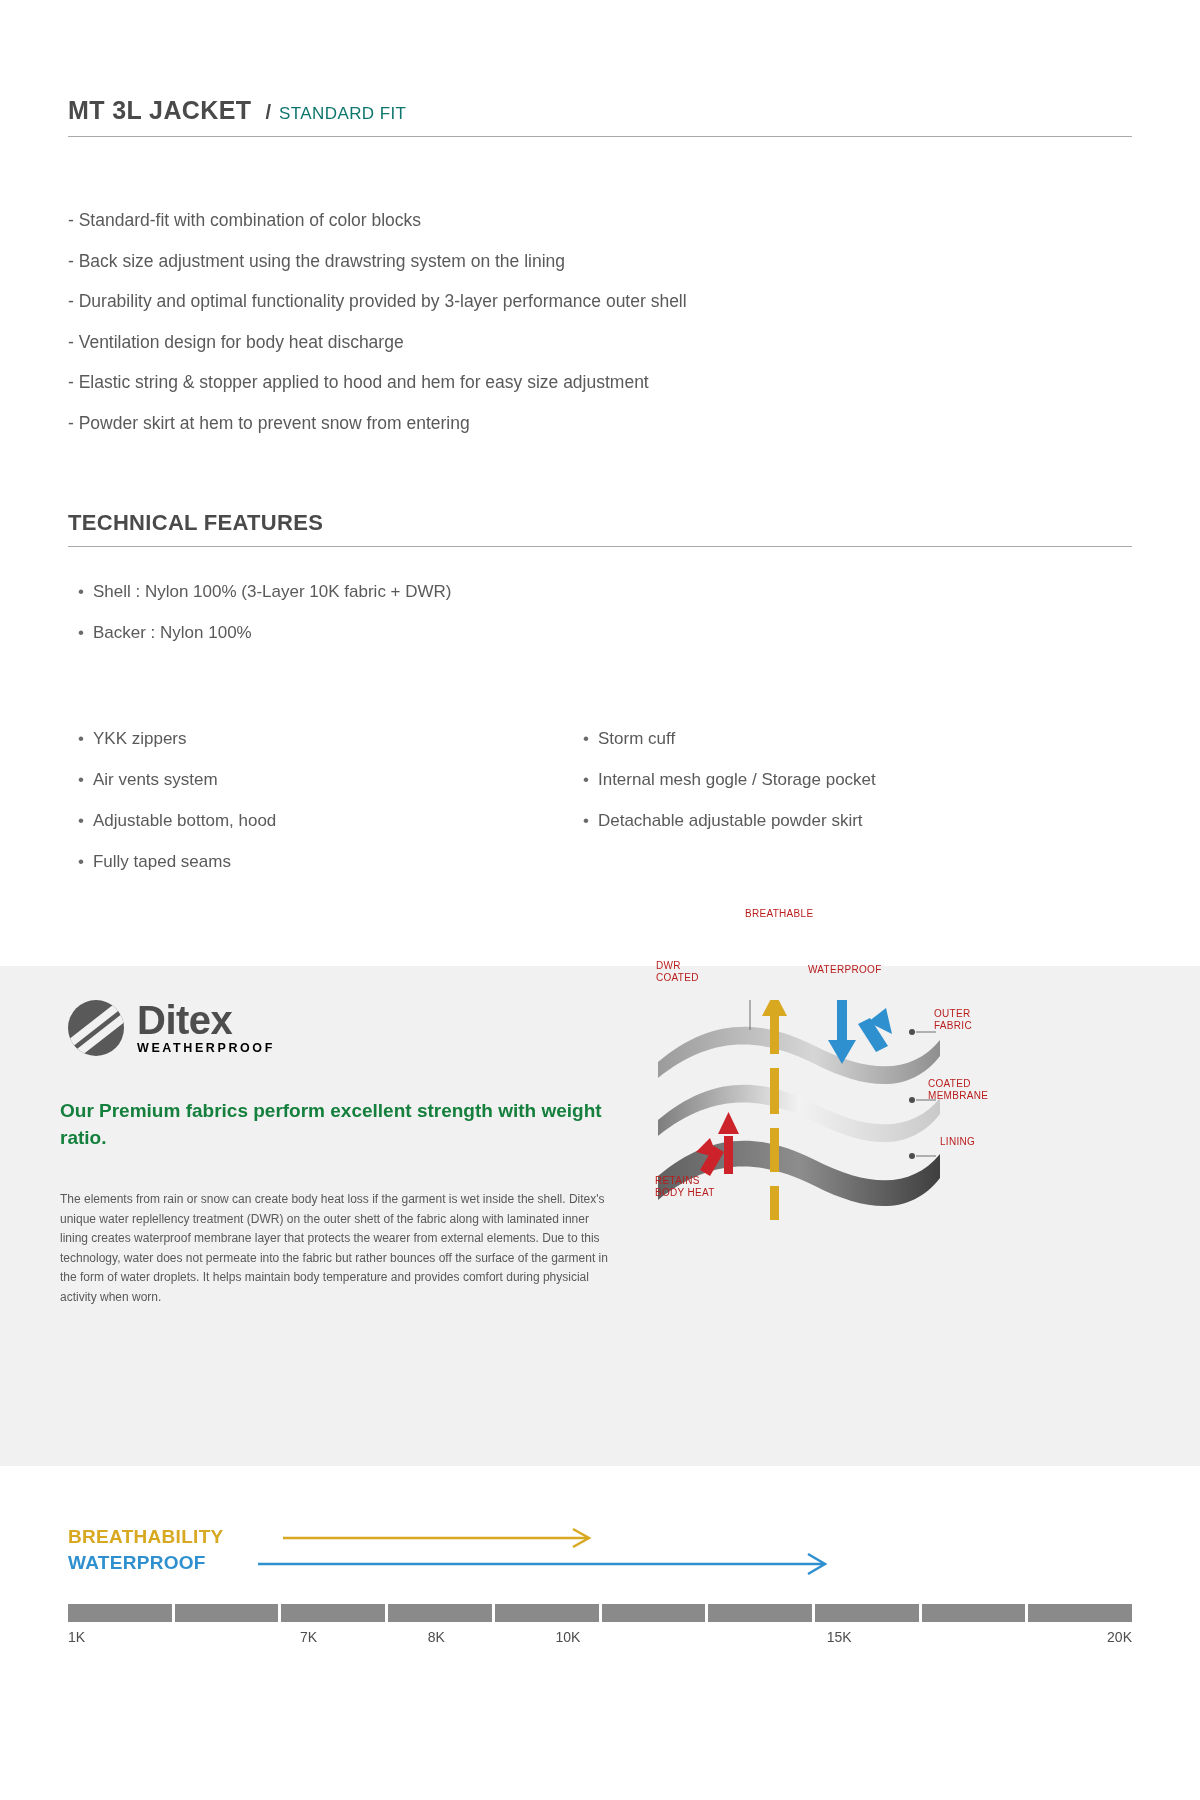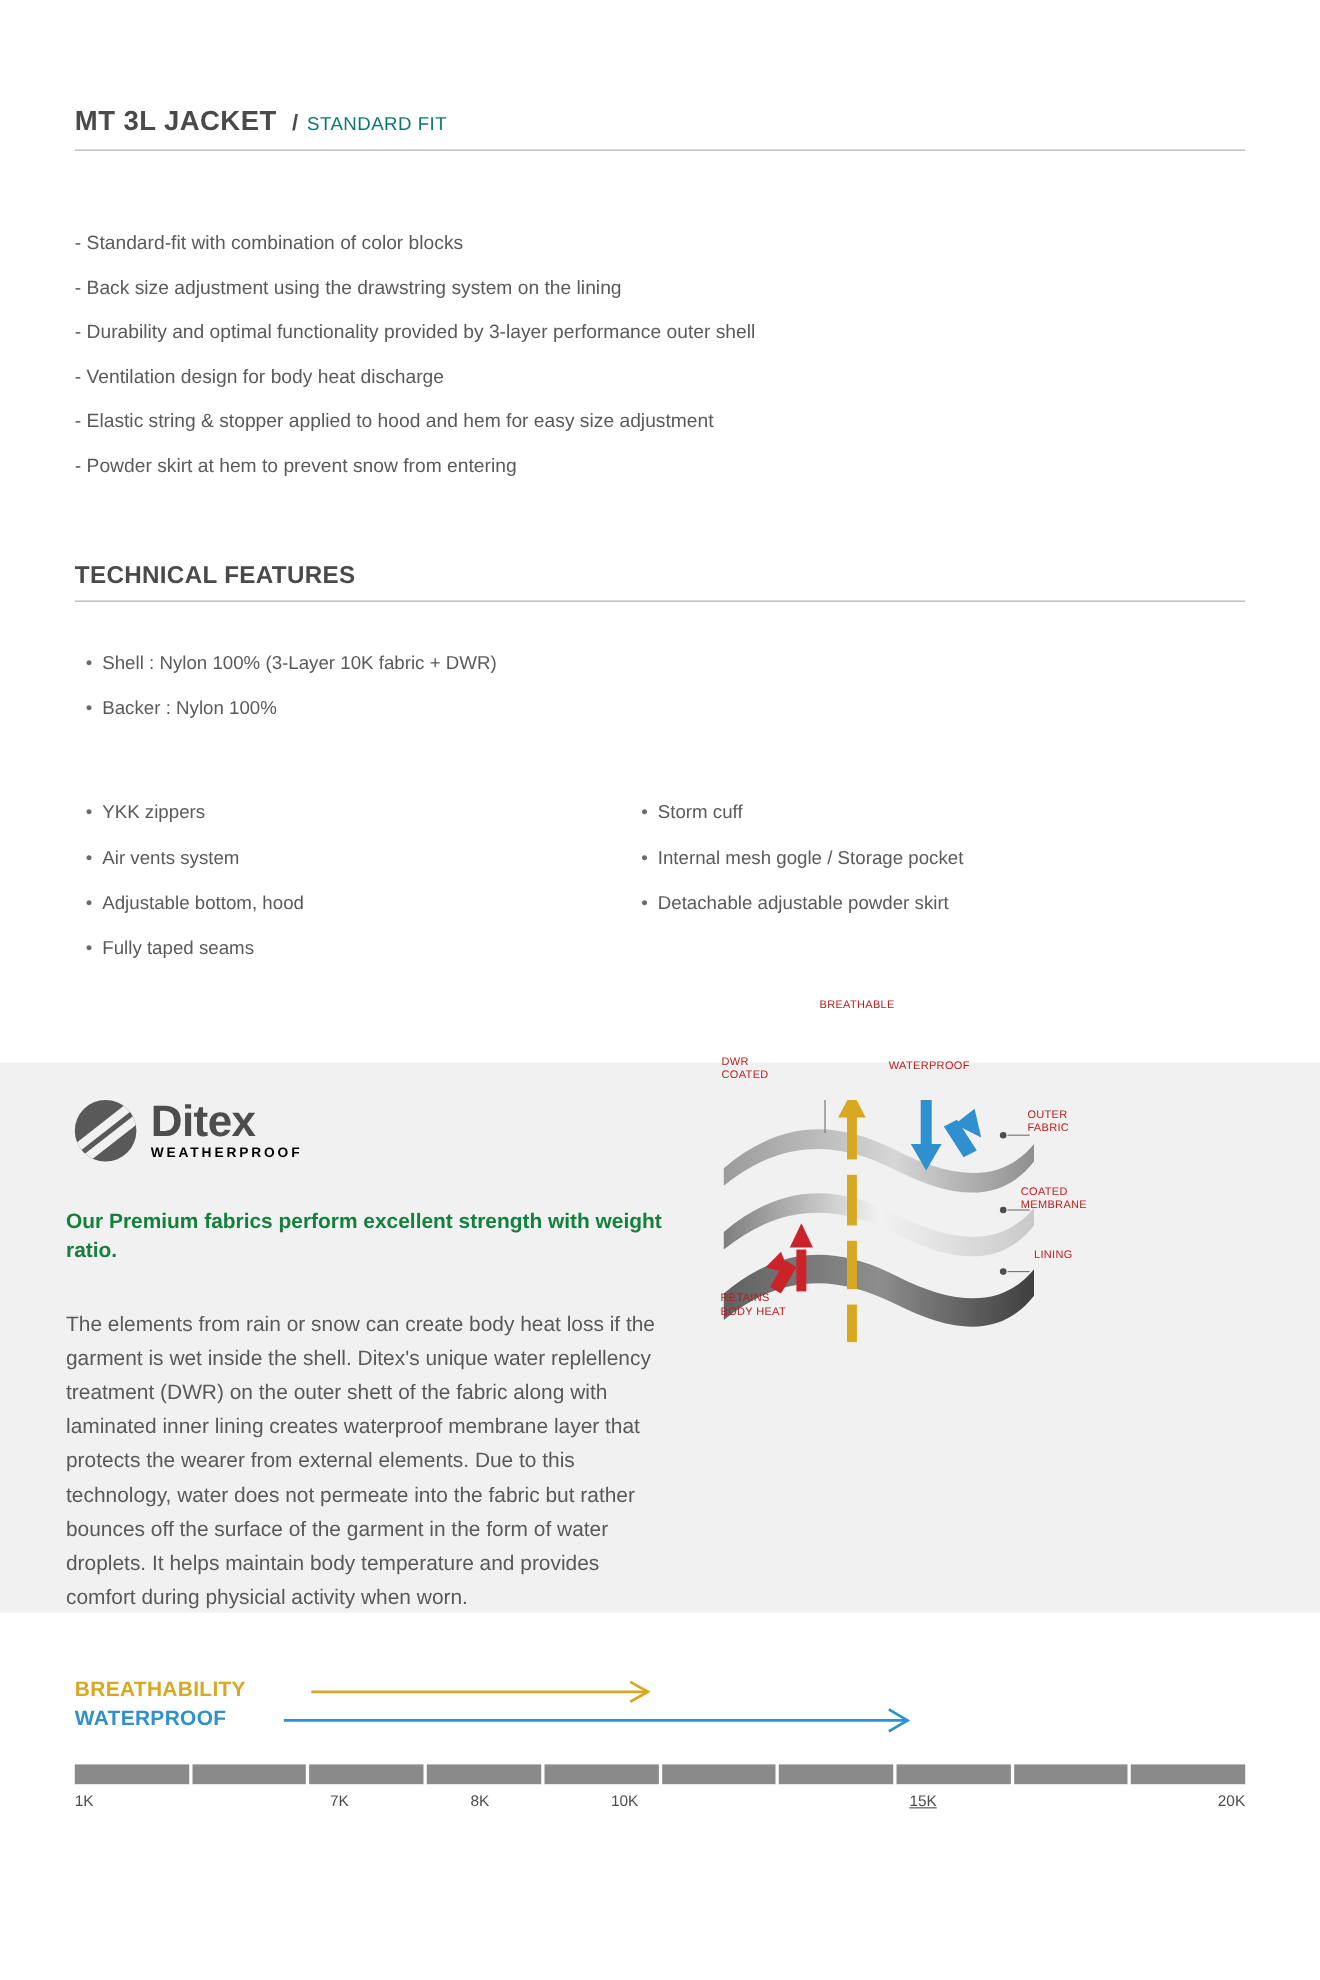--- a/index.html
+++ b/index.html
@@ -24,41 +24,41 @@
   
   .feat-list{position:absolute;left:68px;top:168px;width:1064px;margin-top:44px;}
   .feat-item{font-size:17.5px;color:#5a5a5a;line-height:1;margin-bottom:23px;white-space:nowrap;}
 
   
   .tech-wrap{position:absolute;left:68px;top:510px;width:1064px;}
   .tech-title{font-size:22px;font-weight:bold;letter-spacing:.3px;color:#4a4a4a;}
   .tech-rule{height:1px;background:#a9a9a9;margin-top:10px;}
 
   .mat-list{position:absolute;left:78px;top:583px;width:900px;}
-  .mat-item{font-size:17px;color:#5a5a5a;line-height:1;margin-bottom:24px;white-space:nowrap;margin-top:11px;}
+  .mat-item{font-size:17px;color:#5a5a5a;line-height:1;margin-bottom:24px;white-space:nowrap;}
   .mat-item .dot,.col-item .dot{display:inline-block;margin-right:9px;color:#6a6a6a;}
 
   .cols{position:absolute;left:78px;top:730px;width:1010px;display:flex;}
   .col{width:505px;}
   .col-item{font-size:17px;color:#5a5a5a;line-height:1;margin-bottom:24px;white-space:nowrap;}
 
   
   .panel{position:absolute;left:0;top:966px;width:1200px;height:500px;background:#f1f1f1;}
 
   .logo{position:absolute;left:68px;top:1000px;display:flex;align-items:center;}
   .logo-mark{width:56px;height:56px;border-radius:50%;background:#595959;position:relative;overflow:hidden;flex:0 0 auto;}
   .logo-mark i{position:absolute;background:#f1f1f1;width:80px;height:8px;transform:rotate(-38deg);transform-origin:center;}
   .logo-mark i.s1{left:-13px;top:20px;}
   .logo-mark i.s2{left:-13px;top:36px;}
   .logo-text{margin-left:13px;}
   .logo-name{font-size:40px;font-weight:bold;color:#4d4d4d;line-height:.95;letter-spacing:-.5px;}
   .logo-tag{font-size:12.5px;font-weight:bold;color:#000000;letter-spacing:2.6px;margin-top:2px;text-align:center;}
 
   .lead{position:absolute;left:60px;top:1098px;width:560px;font-size:19px;font-weight:bold;color:#15803d;line-height:1.42;}
-  .body-copy{position:absolute;left:60px;top:1190px;width:552px;font-size:19px;color:#595959;line-height:1.63;}
+  .body-copy{position:absolute;left:60px;top:1190px;width:552px;font-size:12px;color:#595959;line-height:1.63;}
 
   
   .diagram{position:absolute;left:640px;top:1000px;width:400px;height:250px;}
   .diagram svg{display:block;}
   .dlabel{position:absolute;font-size:10px;color:#b91c1c;letter-spacing:.3px;line-height:1.22;}
   .dlabel.b{left:105px;top:-92px;}
   .dlabel.dwr{left:16px;top:-40px;}
   .dlabel.wp{left:168px;top:-36px;}
   .dlabel.outer{left:294px;top:8px;}
   .dlabel.coated{left:288px;top:78px;text-align:left;}
@@ -271,18 +271,18 @@
       <div class="seg"></div>
       <div class="seg"></div>
       <div class="seg"></div>
       <div class="seg"></div>
     </div>
     <div class="ticks">
       <span class="tick" id="t0" style="left: 0px;">1K</span>
       <span class="tick" id="t1" style="left: 232.04px;">7K</span>
       <span class="tick" id="t2" style="left: 359.72px;">8K</span>
       <span class="tick" id="t3" style="left: 487.4px;">10K</span>
-      <span class="tick" id="t4" style="left: 758.72px; text-decoration: underline;">15K</span>
+      <span class="tick" id="t4" style="left: 758.72px;">15K</span>
       <span class="tick" id="t5" style="right: 0px;">20K</span>
     </div>
   </div>
 
 </div>
 
 </body></html>

